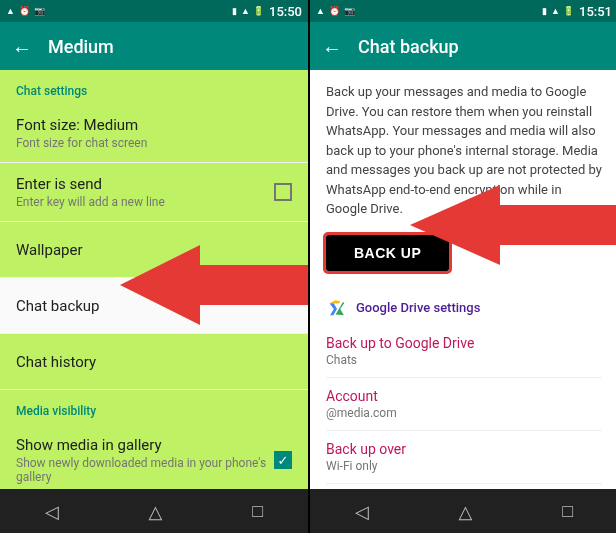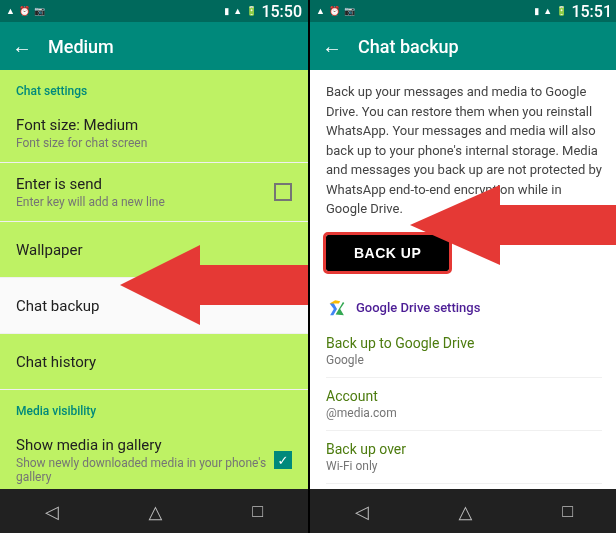--- a/index.html
+++ b/index.html
@@ -39,21 +39,21 @@
     }
 
     .status-bar-right {
       display: flex;
       align-items: center;
       gap: 4px;
     }
 
     .status-text {
       color: #fff;
-      font-size: 16px;
+      font-size: 13px;
       font-weight: 500;
     }
 
     .status-icon {
       color: #fff;
       font-size: 9px;
     }
 
     
     .action-bar {
@@ -208,21 +208,21 @@
       font-weight: 500;
     }
 
     .drive-setting-item {
       padding: 10px 0;
       border-bottom: 1px solid #f0f0f0;
     }
 
     .drive-setting-title {
       font-size: 14px;
-      color: #4d7c0f;
+      color: #be185d;
     }
 
     .drive-setting-subtitle {
       font-size: 12px;
       color: #757575;
       margin-top: 2px;
     }
 
     .drive-setting-last {
       display: flex;
@@ -379,21 +379,21 @@
         <svg class="drive-icon" viewBox="0 0 24 24">
           <path d="M4.5 20l4-7L4 7l4-1 4 7-4 7z" fill="#4285F4"></path>
           <path d="M19.5 20l-4-7 4.5-6.5-1.5-1-8 13.5z" fill="#34A853"></path>
           <path d="M4 7h10l1.5-2.5-5.5-1z" fill="#FBBC05"></path>
         </svg>
         <span class="google-drive-label">Google Drive settings</span>
       </div>
 
       <div class="drive-setting-item">
         <div class="drive-setting-title">Back up to Google Drive</div>
-        <div class="drive-setting-subtitle">Google</div>
+        <div class="drive-setting-subtitle">Chats</div>
       </div>
 
       <div class="drive-setting-item">
         <div class="drive-setting-title">Account</div>
         <div class="drive-setting-subtitle">@media.com</div>
       </div>
 
       <div class="drive-setting-item">
         <div class="drive-setting-title">Back up over</div>
         <div class="drive-setting-subtitle">Wi-Fi only</div>

